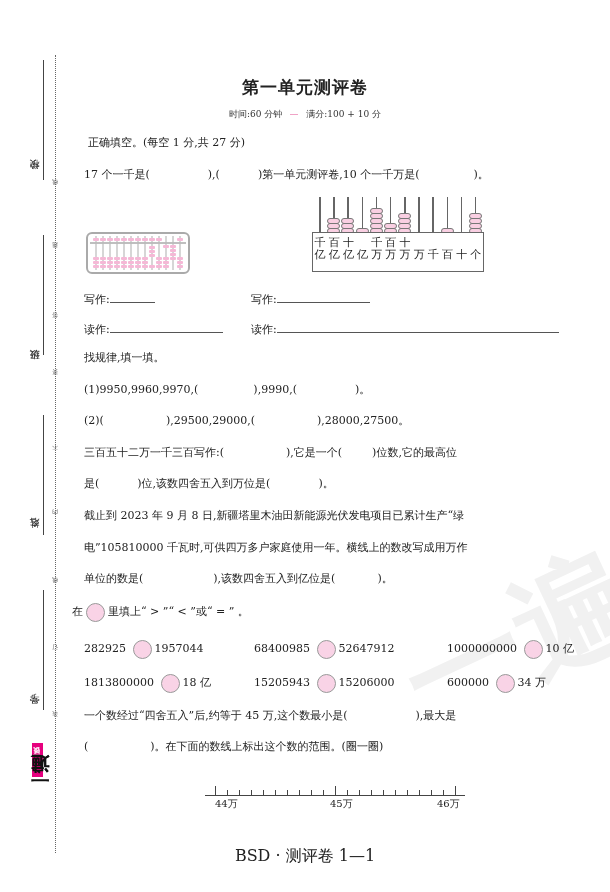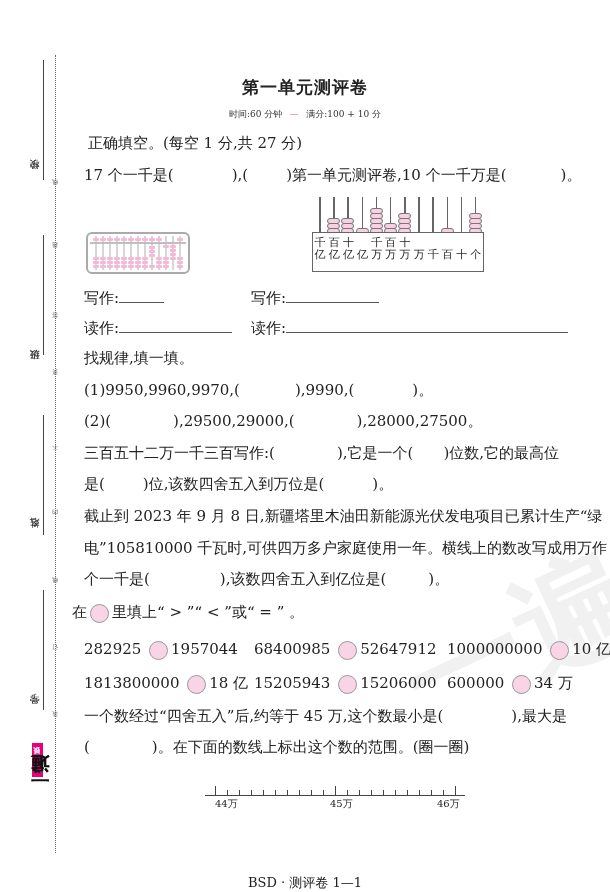--- a/index.html
+++ b/index.html
@@ -1,18 +1,18 @@
 <!DOCTYPE html>
 <html><head>
 <meta charset="utf-8">
 <style>
   html,body{margin:0;padding:0;background:#fff;}
   body{width:610px;height:892px;position:relative;overflow:hidden;font-family:"DejaVu Serif","Liberation Serif",serif;color:#222;}
   .abs{position:absolute;}
-  .line{font-size:15px;line-height:20px;white-space:nowrap;}
+  .line{font-size:11px;line-height:20px;white-space:nowrap;}
   .title{left:0;width:610px;top:76px;text-align:center;font-size:17px;font-weight:bold;letter-spacing:1px;}
   .sub{left:0;width:610px;top:108px;text-align:center;font-size:9px;color:#333;}
   .sub .dash{display:inline-block;width:8px;height:1px;background:#f0a3c6;vertical-align:middle;margin:0 8px;}
   .blank{display:inline-block;}
   .uline{display:inline-block;border-bottom:1px solid #555;height:14px;vertical-align:baseline;}
   .circle{display:inline-block;width:17px;height:17px;border-radius:50%;background:#f9d3e6;border:1px solid #999;vertical-align:middle;margin:0 3px;}
   .side-dot{left:55px;top:55px;height:798px;border-left:1.5px dotted #666;}
   .side-line{left:43px;border-left:1px solid #444;}
   .side-label{left:28px;font-size:10px;writing-mode:vertical-rl;transform:rotate(180deg);color:#333;}
   .side-tiny{left:51px;font-size:6px;color:#666;background:#fff;writing-mode:vertical-rl;transform:rotate(180deg);}
@@ -21,21 +21,21 @@
   .watermark{right:-30px;top:560px;font-size:120px;font-weight:bold;color:#f1f1f1;transform:rotate(-25deg);font-family:"DejaVu Sans",sans-serif;z-index:0;}
   .content{z-index:1;}
   .soroban{left:86px;top:232px;width:100px;height:38px;border:2px solid #aaa;border-radius:6px;background:#fff;}
   .frame-box{left:312px;top:232px;width:170px;height:38px;border:1px solid #666;background:#fff;}
   .rod{position:absolute;width:1.5px;background:#666;}
   .bead{position:absolute;width:11px;height:4px;border-radius:3px;background:#f9cfe2;border:1px solid #777;}
   .frame-labels{position:absolute;left:0;top:4px;width:170px;display:flex;justify-content:space-around;font-size:11px;line-height:12px;text-align:center;}
   .numline{left:205px;top:795px;width:260px;height:1px;background:#444;}
   .tick{position:absolute;width:1px;background:#444;bottom:0;}
   .nl-label{font-size:10px;}
-  .footer{left:0;width:610px;top:874px;text-align:center;font-size:13px;}
+  .footer{left:0;width:610px;top:846px;text-align:center;font-size:16px;}
 </style>
 </head>
 <body>
 
 <div class="abs watermark">一遍</div>
 
 <div class="abs side-dot"></div>
 <div class="abs side-line" style="top:60px;height:120px"></div>
 <div class="abs side-label" style="top:178px">学校</div>
 <div class="abs side-line" style="top:235px;height:120px"></div>
@@ -215,21 +215,21 @@
 <div class="abs line" style="left:84px;top:443px">
   <span>三百五十二万一千三百写作:(</span><span class="blank" style="width:62px"></span><span>),它是一个(</span><span class="blank" style="width:30px"></span><span>)位数,它的最高位</span>
 </div>
 <div class="abs line" style="left:84px;top:474px">
   <span>是(</span><span class="blank" style="width:38px"></span><span>)位,该数四舍五入到万位是(</span><span class="blank" style="width:48px"></span><span>)。</span>
 </div>
 
 <div class="abs line" style="left:84px;top:506px">截止到 2023 年 9 月 8 日,新疆塔里木油田新能源光伏发电项目已累计生产“绿</div>
 <div class="abs line" style="left:84px;top:538px">电”105810000 千瓦时,可供四万多户家庭使用一年。横线上的数改写成用万作</div>
 <div class="abs line" style="left:84px;top:569px">
-  <span>个一千是(</span><span class="blank" style="width:70px"></span><span>),该数四舍五入到亿位是(</span><span class="blank" style="width:42px"></span><span>)。</span>
+  <span>单位的数是(</span><span class="blank" style="width:70px"></span><span>),该数四舍五入到亿位是(</span><span class="blank" style="width:42px"></span><span>)。</span>
 </div>
 
 <div class="abs line" style="left:72px;top:602px">
   <span>在</span><span class="circle"></span><span>里填上“ &gt; ”“ &lt; ”或“ = ” 。</span>
 </div>
 <div class="abs line" style="left:84px;top:639px"><span>282925</span> <span class="circle"></span><span>1957044</span></div>
 <div class="abs line" style="left:254px;top:639px"><span>68400985</span> <span class="circle"></span><span>52647912</span></div>
 <div class="abs line" style="left:447px;top:639px"><span>1000000000</span> <span class="circle"></span><span>10 亿</span></div>
 <div class="abs line" style="left:84px;top:673px"><span>1813800000</span> <span class="circle"></span><span>18 亿</span></div>
 <div class="abs line" style="left:254px;top:673px"><span>15205943</span> <span class="circle"></span><span>15206000</span></div>

